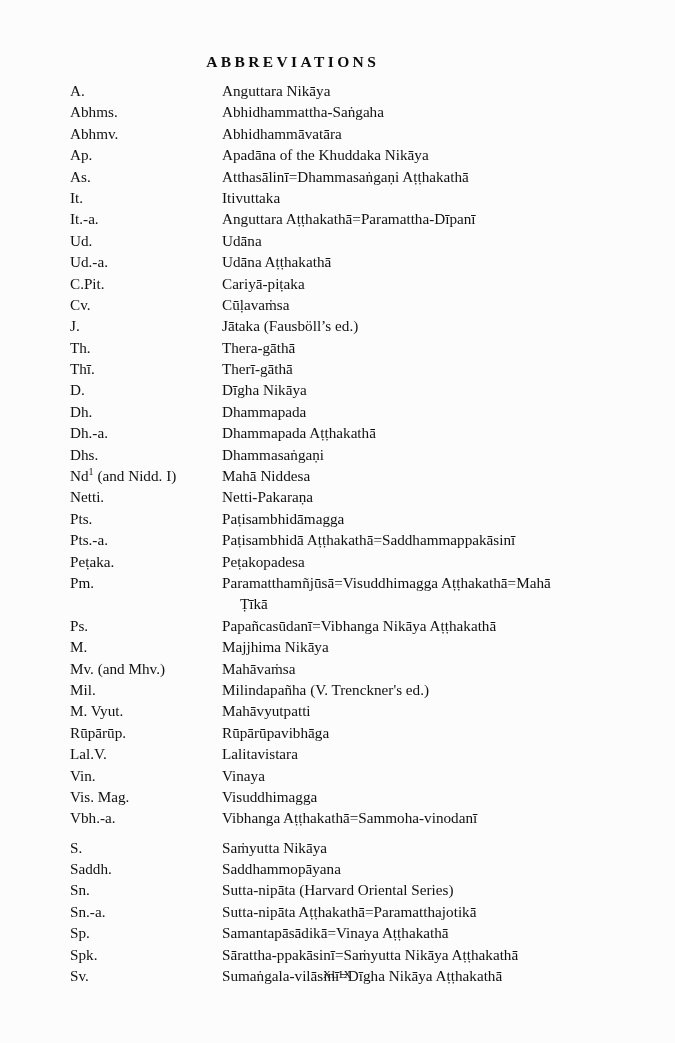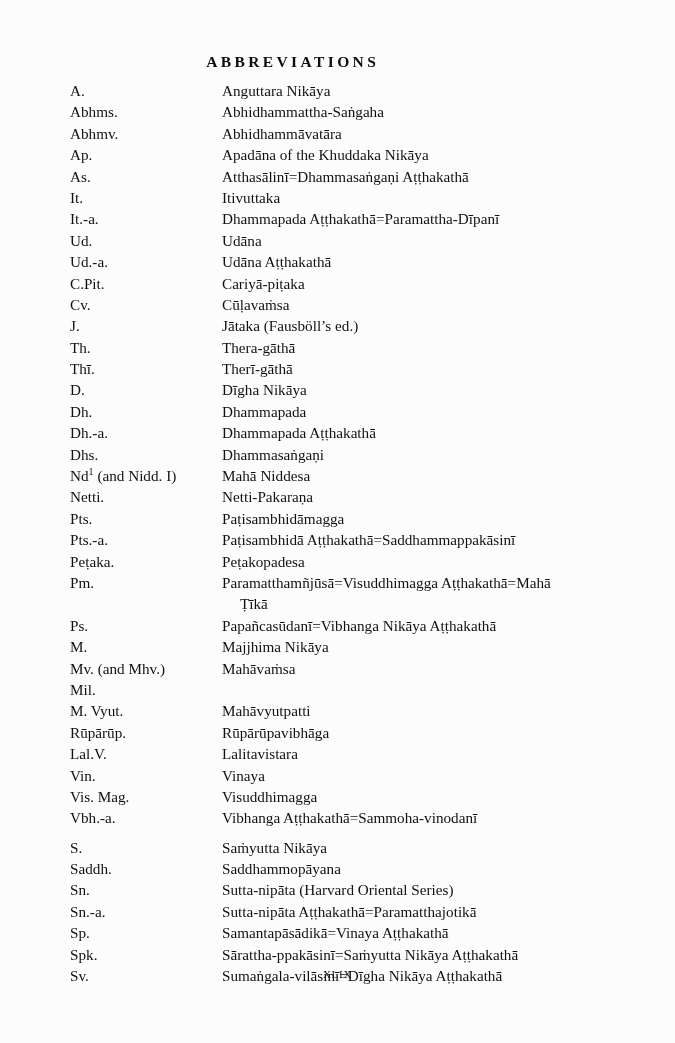--- a/index.html
+++ b/index.html
@@ -117,21 +117,21 @@
       <div class="entry">
         <span class="abbr">As.</span>
         <span class="expansion">Atthasālinī=Dhammasaṅgaṇi Aṭṭhakathā</span>
       </div>
       <div class="entry">
         <span class="abbr">It.</span>
         <span class="expansion">Itivuttaka</span>
       </div>
       <div class="entry">
         <span class="abbr">It.-a.</span>
-        <span class="expansion">Dhammapada Aṭṭhakathā=Paramattha-Dīpanī</span>
+        <span class="expansion">Anguttara Aṭṭhakathā=Paramattha-Dīpanī</span>
       </div>
       <div class="entry">
         <span class="abbr">Ud.</span>
         <span class="expansion">Udāna</span>
       </div>
       <div class="entry">
         <span class="abbr">Ud.-a.</span>
         <span class="expansion">Udāna Aṭṭhakathā</span>
       </div>
       <div class="entry">
@@ -204,20 +204,21 @@
       <div class="entry">
         <span class="abbr">M.</span>
         <span class="expansion">Majjhima Nikāya</span>
       </div>
       <div class="entry">
         <span class="abbr">Mv. (and Mhv.)</span>
         <span class="expansion">Mahāvaṁsa</span>
       </div>
       <div class="entry">
         <span class="abbr">Mil.</span>
+        <span class="expansion">Milindapañha (V. Trenckner's ed.)</span>
       </div>
       <div class="entry">
         <span class="abbr">M. Vyut.</span>
         <span class="expansion">Mahāvyutpatti</span>
       </div>
       <div class="entry">
         <span class="abbr">Rūpārūp.</span>
         <span class="expansion">Rūpārūpavibhāga</span>
       </div>
       <div class="entry">

